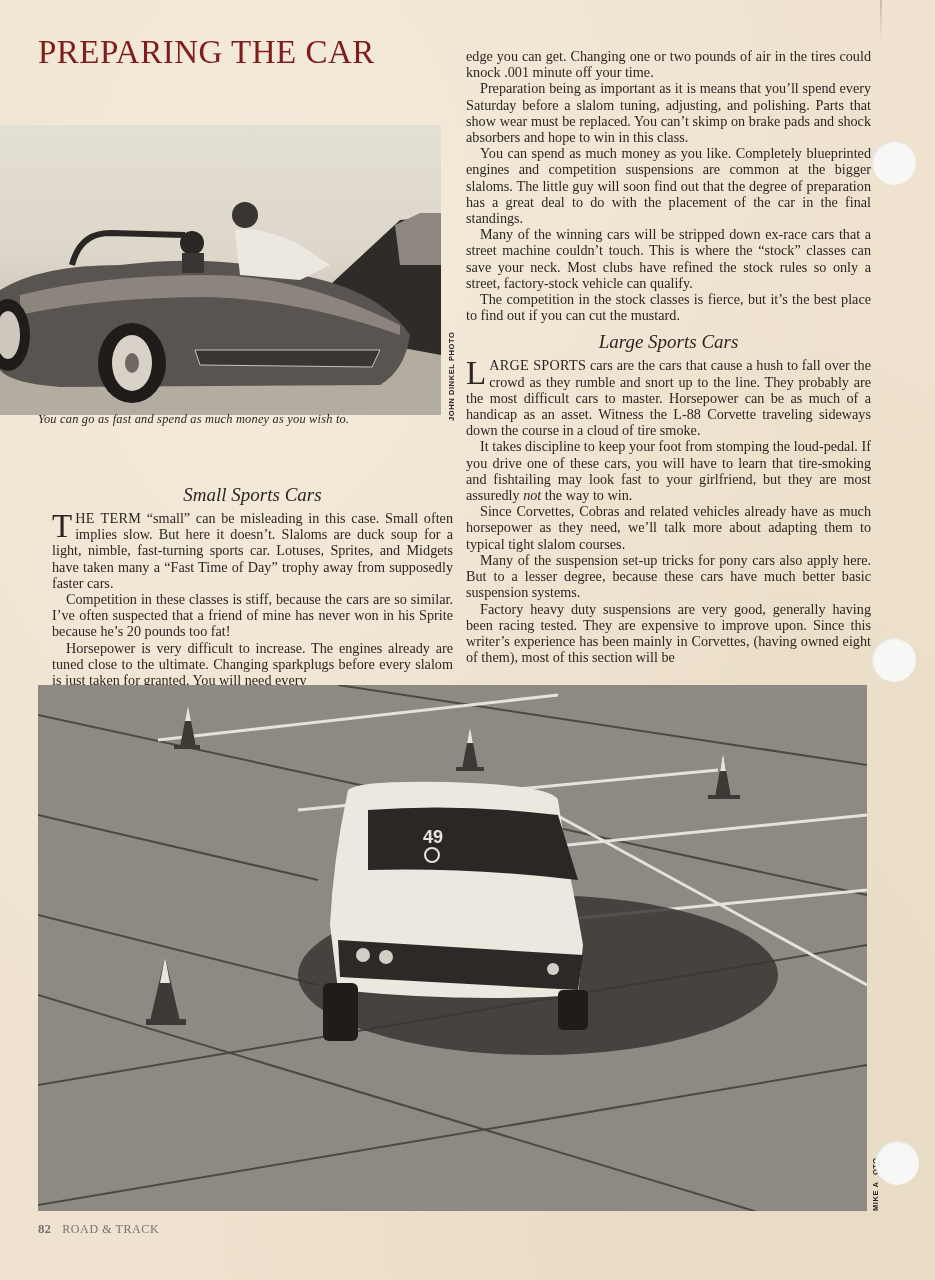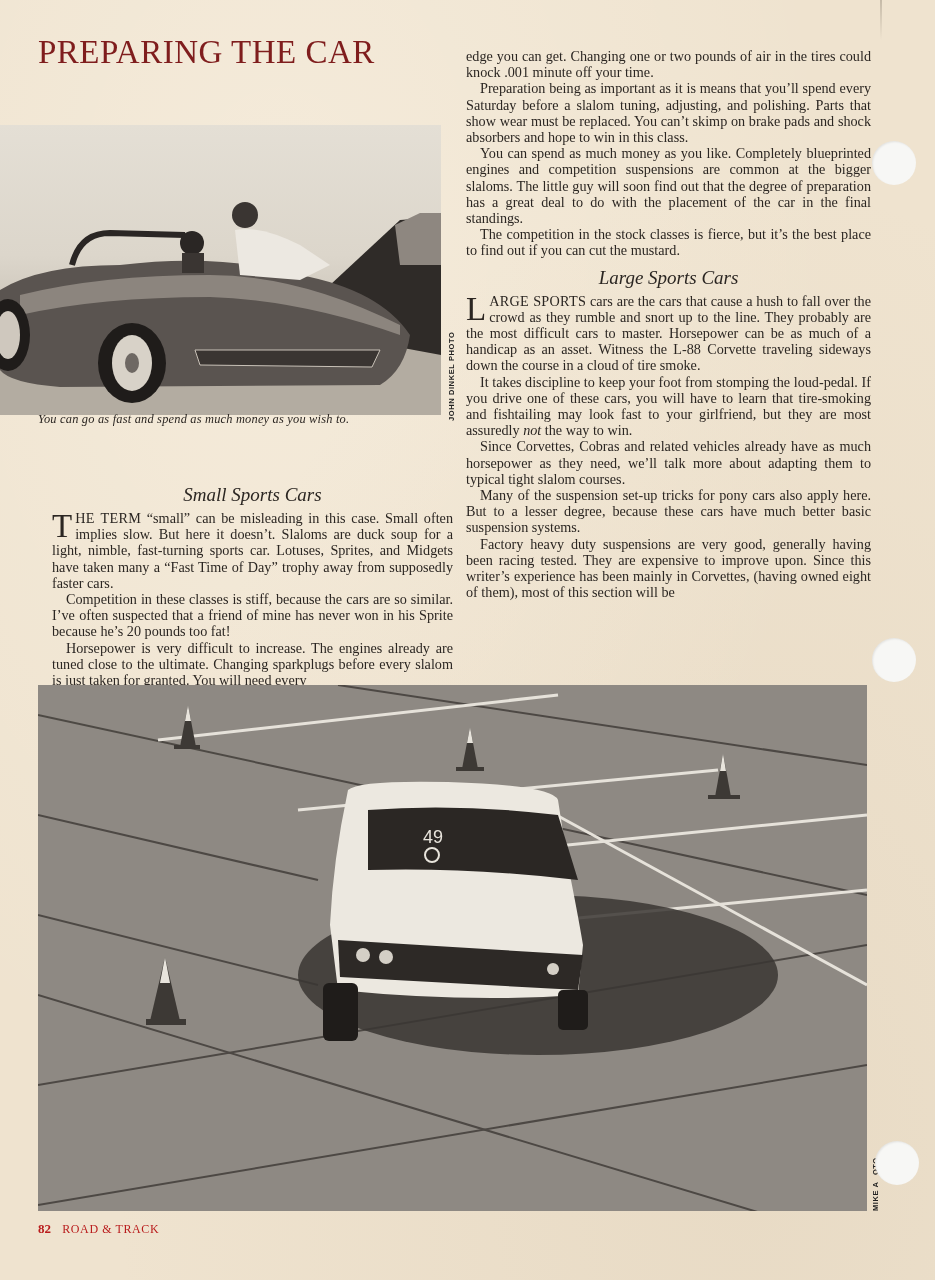--- a/index.html
+++ b/index.html
@@ -40,35 +40,36 @@
   }
   .photo-top {
     left: 0; top: 125px; width: 441px; height: 290px;
     background: linear-gradient(180deg, #e4dfd5 0%, #dcd6cb 45%, #bfb8ad 80%, #a8a095 100%);
   }
   .photo-bottom {
     left: 38px; top: 685px; width: 829px; height: 526px;
     background: #8d8882;
     background-image:
       linear-gradient(180deg, #9a958e 0%, #8c8780 40%, #7f7a74 100%);
+    font-weight: bold;
   }
   .photo-credit {
     position: absolute; font-family: "Liberation Sans", sans-serif;
     font-size: 7.5px; letter-spacing: 0.6px; color: #222;
     transform: rotate(-90deg); transform-origin: left top; white-space: nowrap;
     font-weight: bold;
   }
   .credit-top { left: 447px; top: 421px; }
   .credit-bottom { left: 871px; top: 1211px; }
   .caption {
     position: absolute; left: 38px; top: 412px; width: 400px;
     font-style: italic; font-size: 12.4px; color: #2b2622; letter-spacing: 0.2px;
   }
   .footer {
-    position: absolute; left: 38px; top: 1221px; font-size: 13px; color: #b91c1c;
+    position: absolute; left: 38px; top: 1221px; font-size: 13px; color: #737373;
   }
   .footer .pagenum { font-weight: bold; margin-right: 8px; }
   .footer .magname { letter-spacing: 0.6px; font-size: 12px; }
   .hole {
     position: absolute; width: 44px; height: 44px; border-radius: 50%;
     background: #f7f7f5; box-shadow: inset 1px 1px 2px rgba(0,0,0,0.08);
   }
   .hole-1 { left: 872px; top: 141px; }
   .hole-2 { left: 872px; top: 638px; }
   .hole-3 { left: 875px; top: 1141px; }
@@ -112,20 +113,21 @@
     <path d="M235 105 Q260 100 300 120 L330 140 L300 155 L240 150 Z" fill="#ece8e1"></path>
   </svg>
 </div>
 <span class="photo-credit credit-top">JOHN DINKEL PHOTO</span>
 <div class="caption">You can go as fast and spend as much money as you wish to.</div>
 
 <div class="col col-right">
   <p class="noindent">edge you can get. Changing one or two pounds of air in the tires could knock .001 minute off your time.</p>
   <p>Preparation being as important as it is means that you’ll spend every Saturday before a slalom tuning, adjusting, and polishing. Parts that show wear must be replaced. You can’t skimp on brake pads and shock absorbers and hope to win in this class.</p>
   <p>You can spend as much money as you like. Completely blueprinted engines and competition suspensions are common at the bigger slaloms. The little guy will soon find out that the degree of preparation has a great deal to do with the placement of the car in the final standings.</p>
+  <p>Many of the winning cars will be stripped down ex-race cars that a street machine couldn’t touch. This is where the “stock” classes can save your neck. Most clubs have refined the stock rules so only a street, factory-stock vehicle can qualify.</p>
   <p>The competition in the stock classes is fierce, but it’s the best place to find out if you can cut the mustard.</p>
   <h2 class="section-head">Large Sports Cars</h2>
   <p class="noindent"><span class="dropcap">L</span><span class="smallcaps">ARGE SPORTS</span><span> cars are the cars that cause a hush to fall over the crowd as they rumble and snort up to the line. They probably are the most difficult cars to master. Horsepower can be as much of a handicap as an asset. Witness the L-88 Corvette traveling sideways down the course in a cloud of tire smoke.</span></p>
   <p><span>It takes discipline to keep your foot from stomping the loud-pedal. If you drive one of these cars, you will have to learn that tire-smoking and fishtailing may look fast to your girlfriend, but they are most assuredly </span><em>not</em><span> the way to win.</span></p>
   <p>Since Corvettes, Cobras and related vehicles already have as much horsepower as they need, we’ll talk more about adapting them to typical tight slalom courses.</p>
   <p>Many of the suspension set-up tricks for pony cars also apply here. But to a lesser degree, because these cars have much better basic suspension systems.</p>
   <p>Factory heavy duty suspensions are very good, generally having been racing tested. They are expensive to improve upon. Since this writer’s experience has been mainly in Corvettes, (having owned eight of them), most of this section will be</p>
 </div>
 
 <div class="col col-left">

